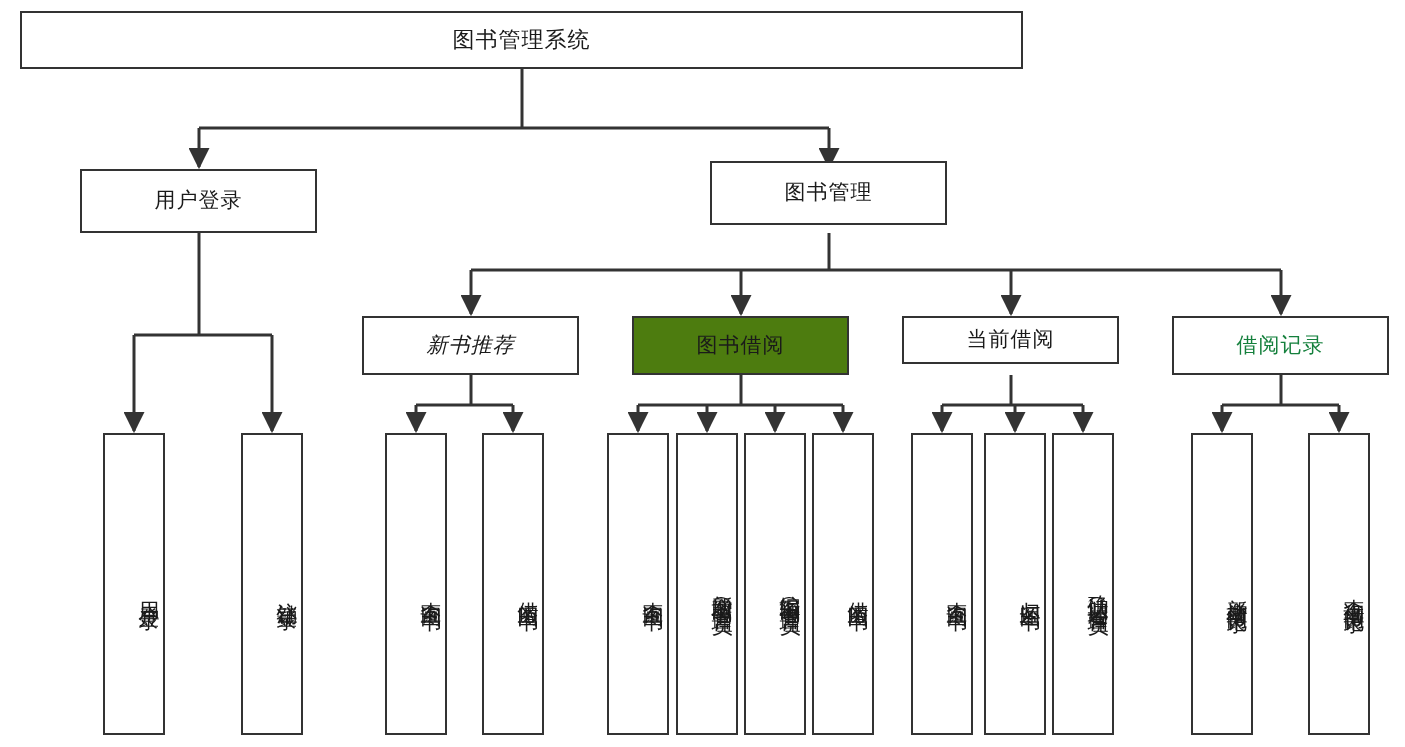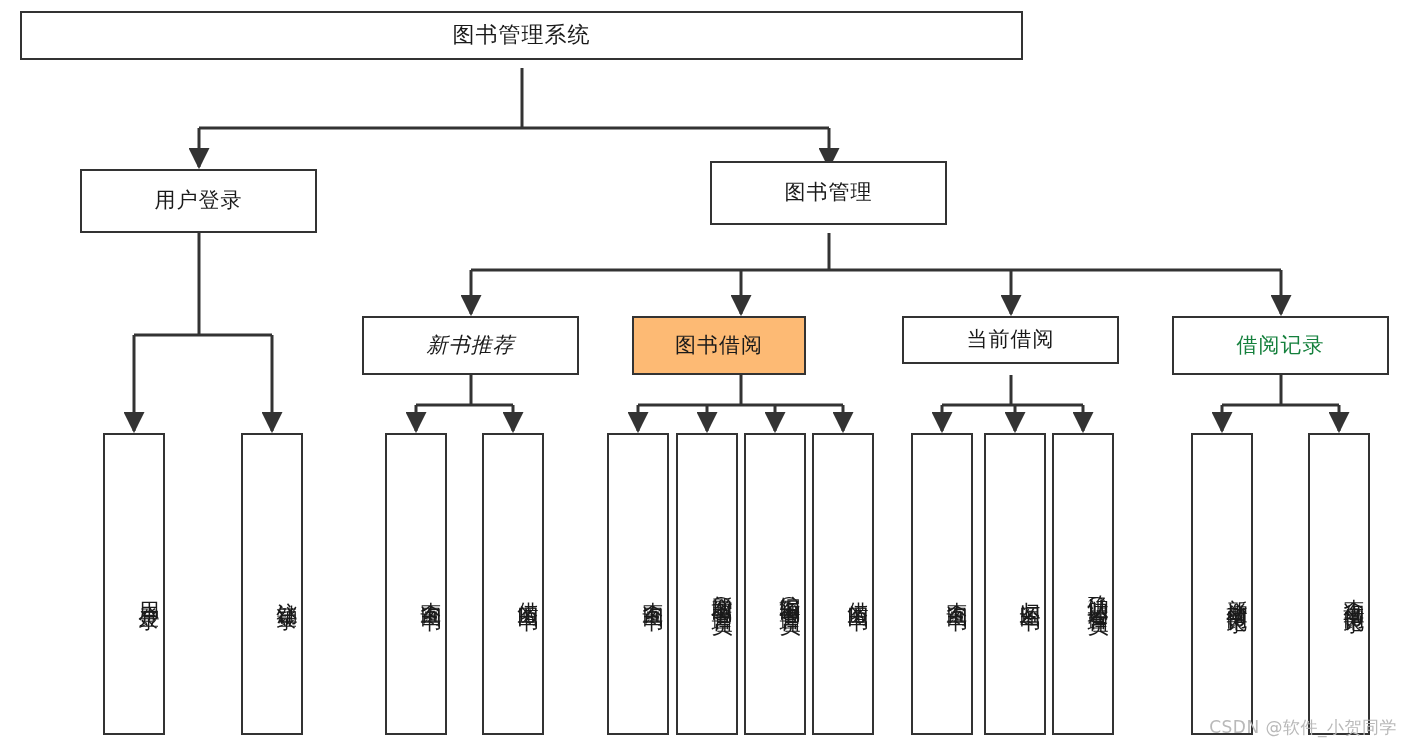--- a/index.html
+++ b/index.html
@@ -112,33 +112,33 @@
         <path d="M 1015 405 L 1015 431" stroke="#333333" stroke-width="3" fill="none" marker-end="url(#arrow)"></path>
         <path d="M 1083 405 L 1083 431" stroke="#333333" stroke-width="3" fill="none" marker-end="url(#arrow)"></path>
         <path d="M 1281 375 L 1281 405" stroke="#333333" stroke-width="3" fill="none"></path>
         <path d="M 1222 405 L 1339 405" stroke="#333333" stroke-width="3" fill="none"></path>
         <path d="M 1222 405 L 1222 431" stroke="#333333" stroke-width="3" fill="none" marker-end="url(#arrow)"></path>
         <path d="M 1339 405 L 1339 431" stroke="#333333" stroke-width="3" fill="none" marker-end="url(#arrow)"></path>
       </g>
   </svg>
 
   <div id="nodes">
-      <div class="node horiz" id="root-node" style="left: 20px; top: 11px; width: 1003px; height: 49px; border-color: rgb(51, 51, 51); background: rgb(255, 255, 255); color: rgb(26, 26, 26);">
+      <div class="node horiz" id="root-node" style="left: 20px; top: 11px; width: 1003px; height: 58px; border-color: rgb(51, 51, 51); background: rgb(255, 255, 255); color: rgb(26, 26, 26);">
         <span>图书管理系统</span>
       </div>
       <div class="node horiz" style="left: 80px; top: 169px; width: 237px; height: 64px; border-color: rgb(51, 51, 51); background: rgb(255, 255, 255); color: rgb(26, 26, 26);">
         <span>用户登录</span>
       </div>
       <div class="node horiz" style="left: 710px; top: 161px; width: 237px; height: 64px; border-color: rgb(51, 51, 51); background: rgb(255, 255, 255); color: rgb(26, 26, 26);">
         <span>图书管理</span>
       </div>
       <div class="node horiz" style="left: 362px; top: 316px; width: 217px; height: 59px; border-color: rgb(51, 51, 51); background: rgb(255, 255, 255); color: rgb(26, 26, 26); font-style: italic;">
         <span>新书推荐</span>
       </div>
-      <div class="node horiz" style="left: 632px; top: 316px; width: 174px; height: 59px; border-color: rgb(51, 51, 51); background: #fdba74; color: rgb(26, 26, 26);">
+      <div class="node horiz" style="left: 632px; top: 316px; width: 217px; height: 59px; border-color: rgb(51, 51, 51); background: #4d7c0f; color: rgb(26, 26, 26);">
         <span>图书借阅</span>
       </div>
       <div class="node horiz" style="left: 902px; top: 316px; width: 217px; height: 48px; border-color: rgb(51, 51, 51); background: rgb(255, 255, 255); color: rgb(26, 26, 26);">
         <span>当前借阅</span>
       </div>
       <div class="node horiz" style="left: 1172px; top: 316px; width: 217px; height: 59px; border-color: rgb(51, 51, 51); background: rgb(255, 255, 255); color: #15803d;">
         <span>借阅记录</span>
       </div>
       <div class="node vert" style="left: 103px; top: 433px; width: 62px; height: 302px; border-color: rgb(51, 51, 51); background: rgb(255, 255, 255); color: rgb(26, 26, 26);">
         <span class="vtext">用户登录</span>
@@ -174,15 +174,14 @@
         <span class="vtext">确认归还（管理员）</span>
       </div>
       <div class="node vert" style="left: 1191px; top: 433px; width: 62px; height: 302px; border-color: rgb(51, 51, 51); background: rgb(255, 255, 255); color: rgb(26, 26, 26);">
         <span class="vtext">新增借阅记录</span>
       </div>
       <div class="node vert" style="left: 1308px; top: 433px; width: 62px; height: 302px; border-color: rgb(51, 51, 51); background: rgb(255, 255, 255); color: rgb(26, 26, 26);">
         <span class="vtext">查询借阅记录</span>
       </div>
     </div>
 
-  <div id="watermark">CSDN @软件_小贺同学</div>
 
 </div>
 
 </body></html>

